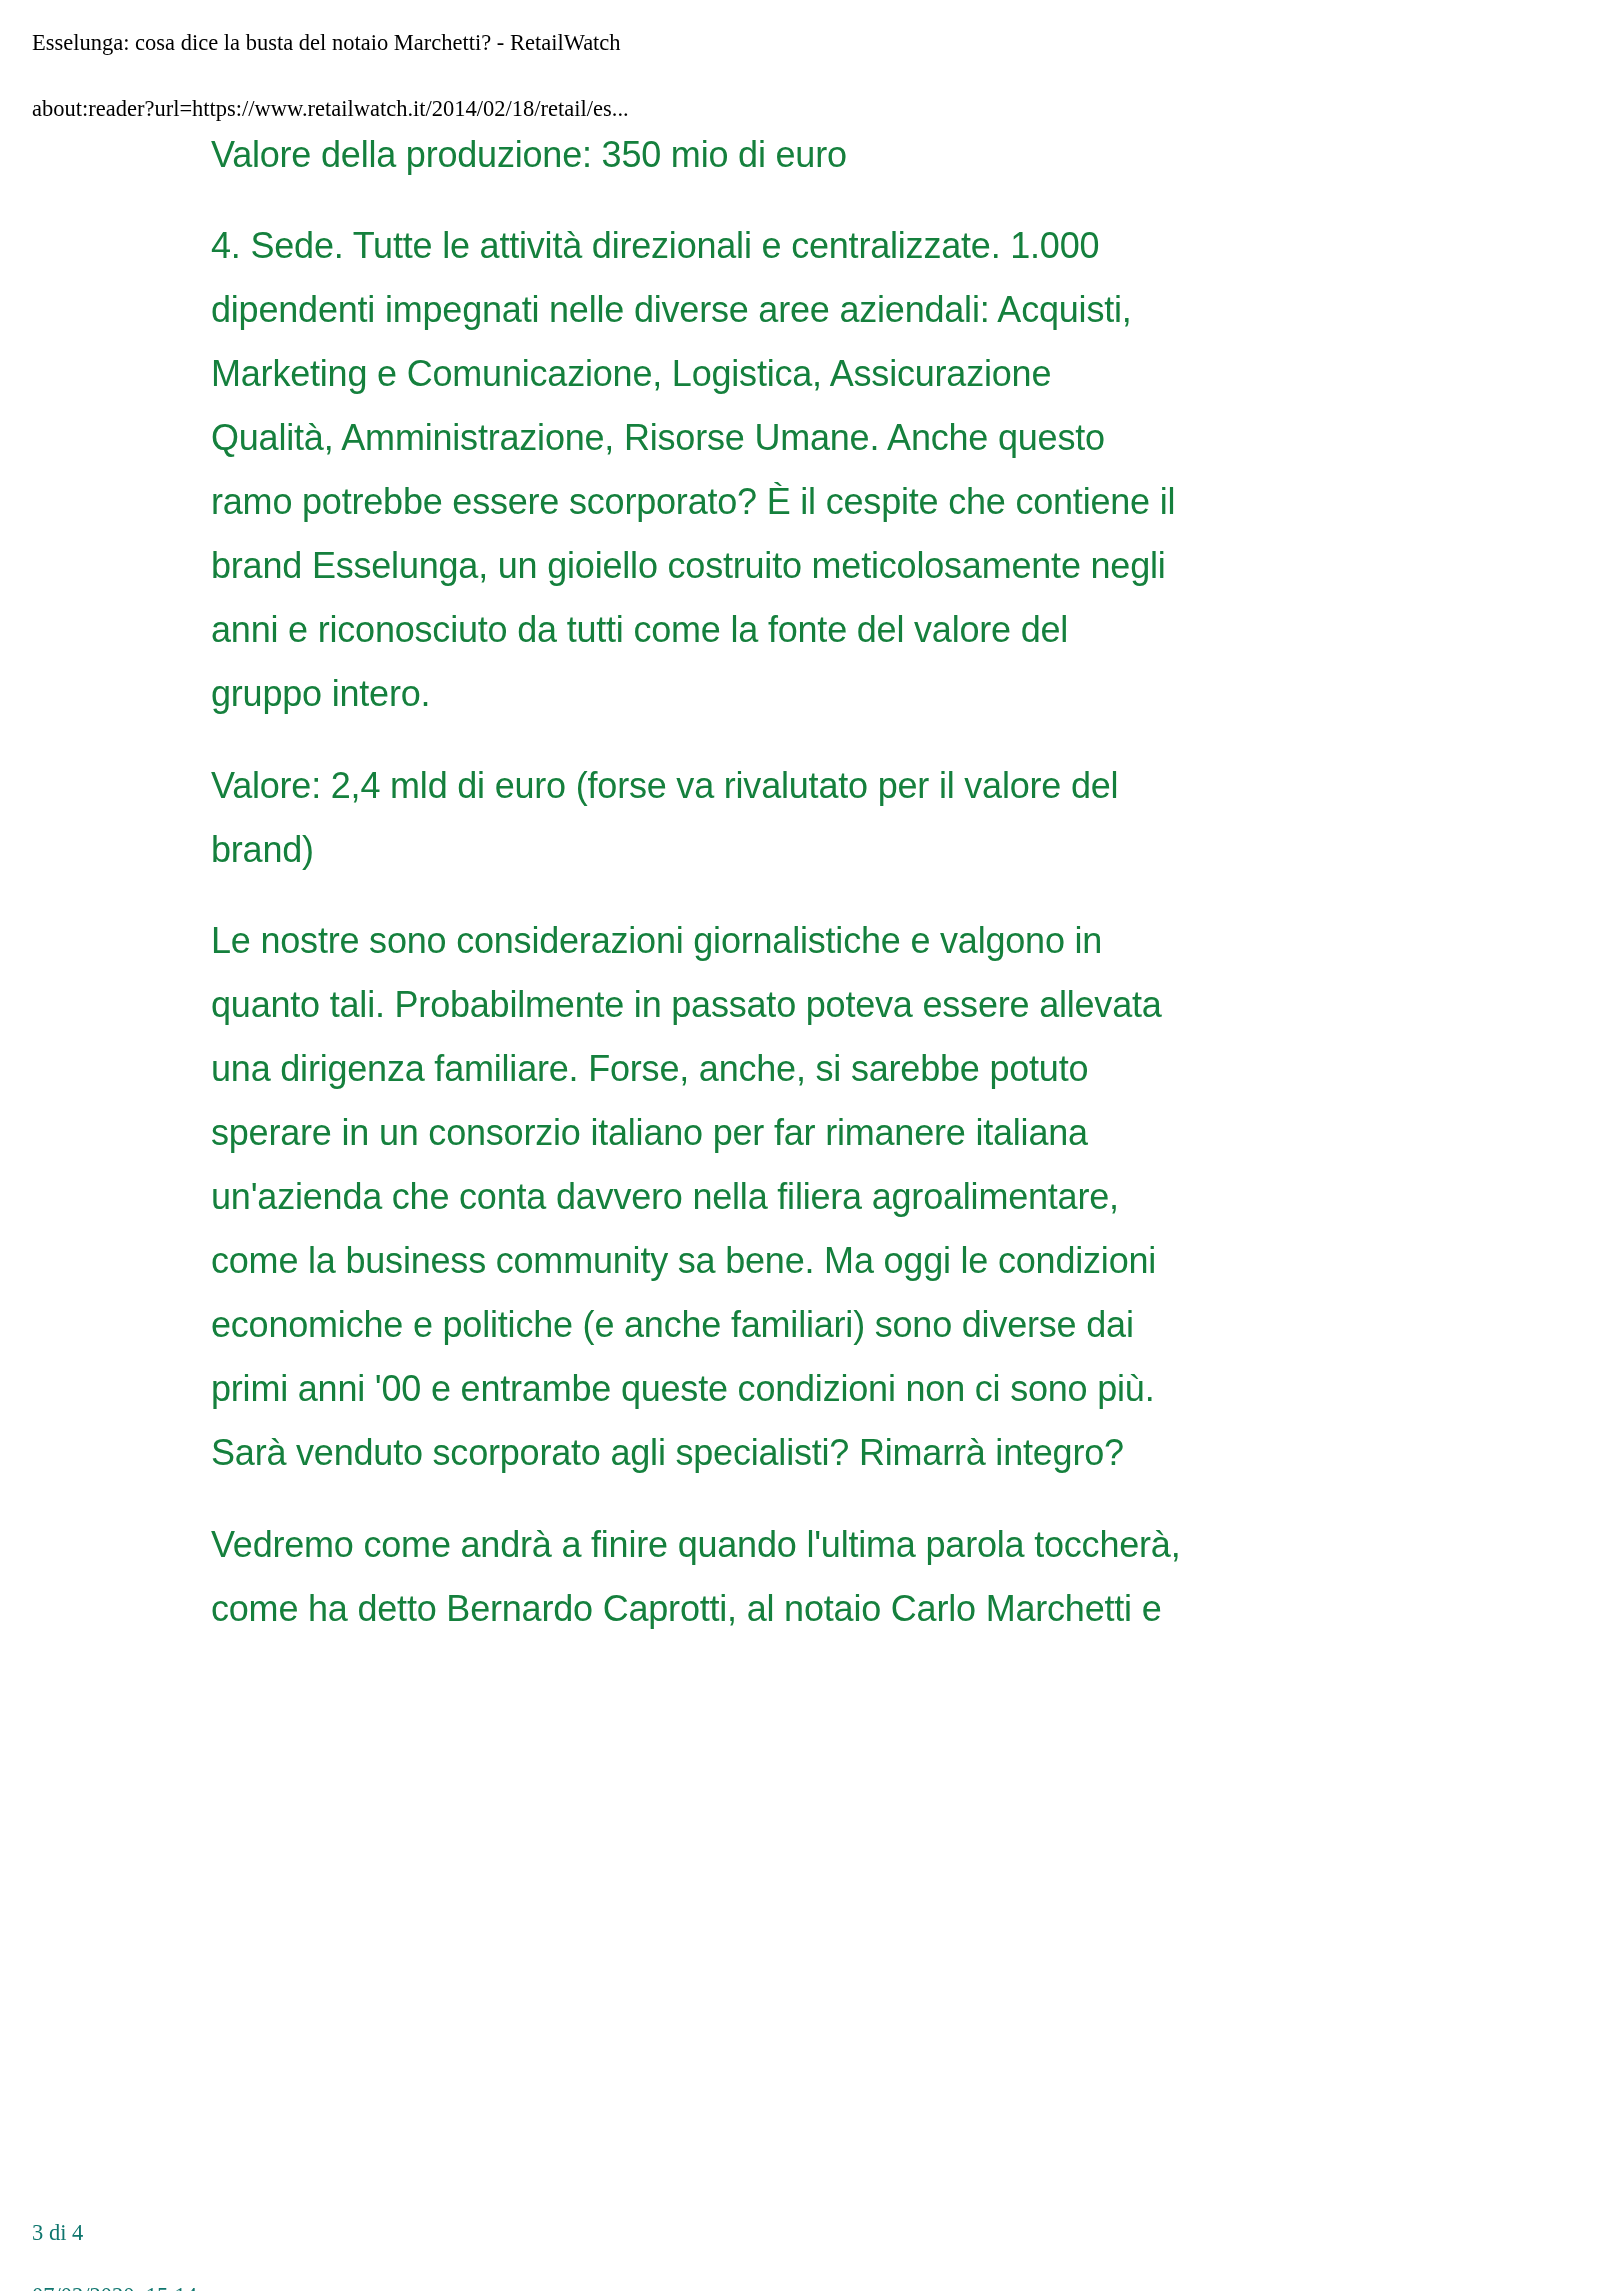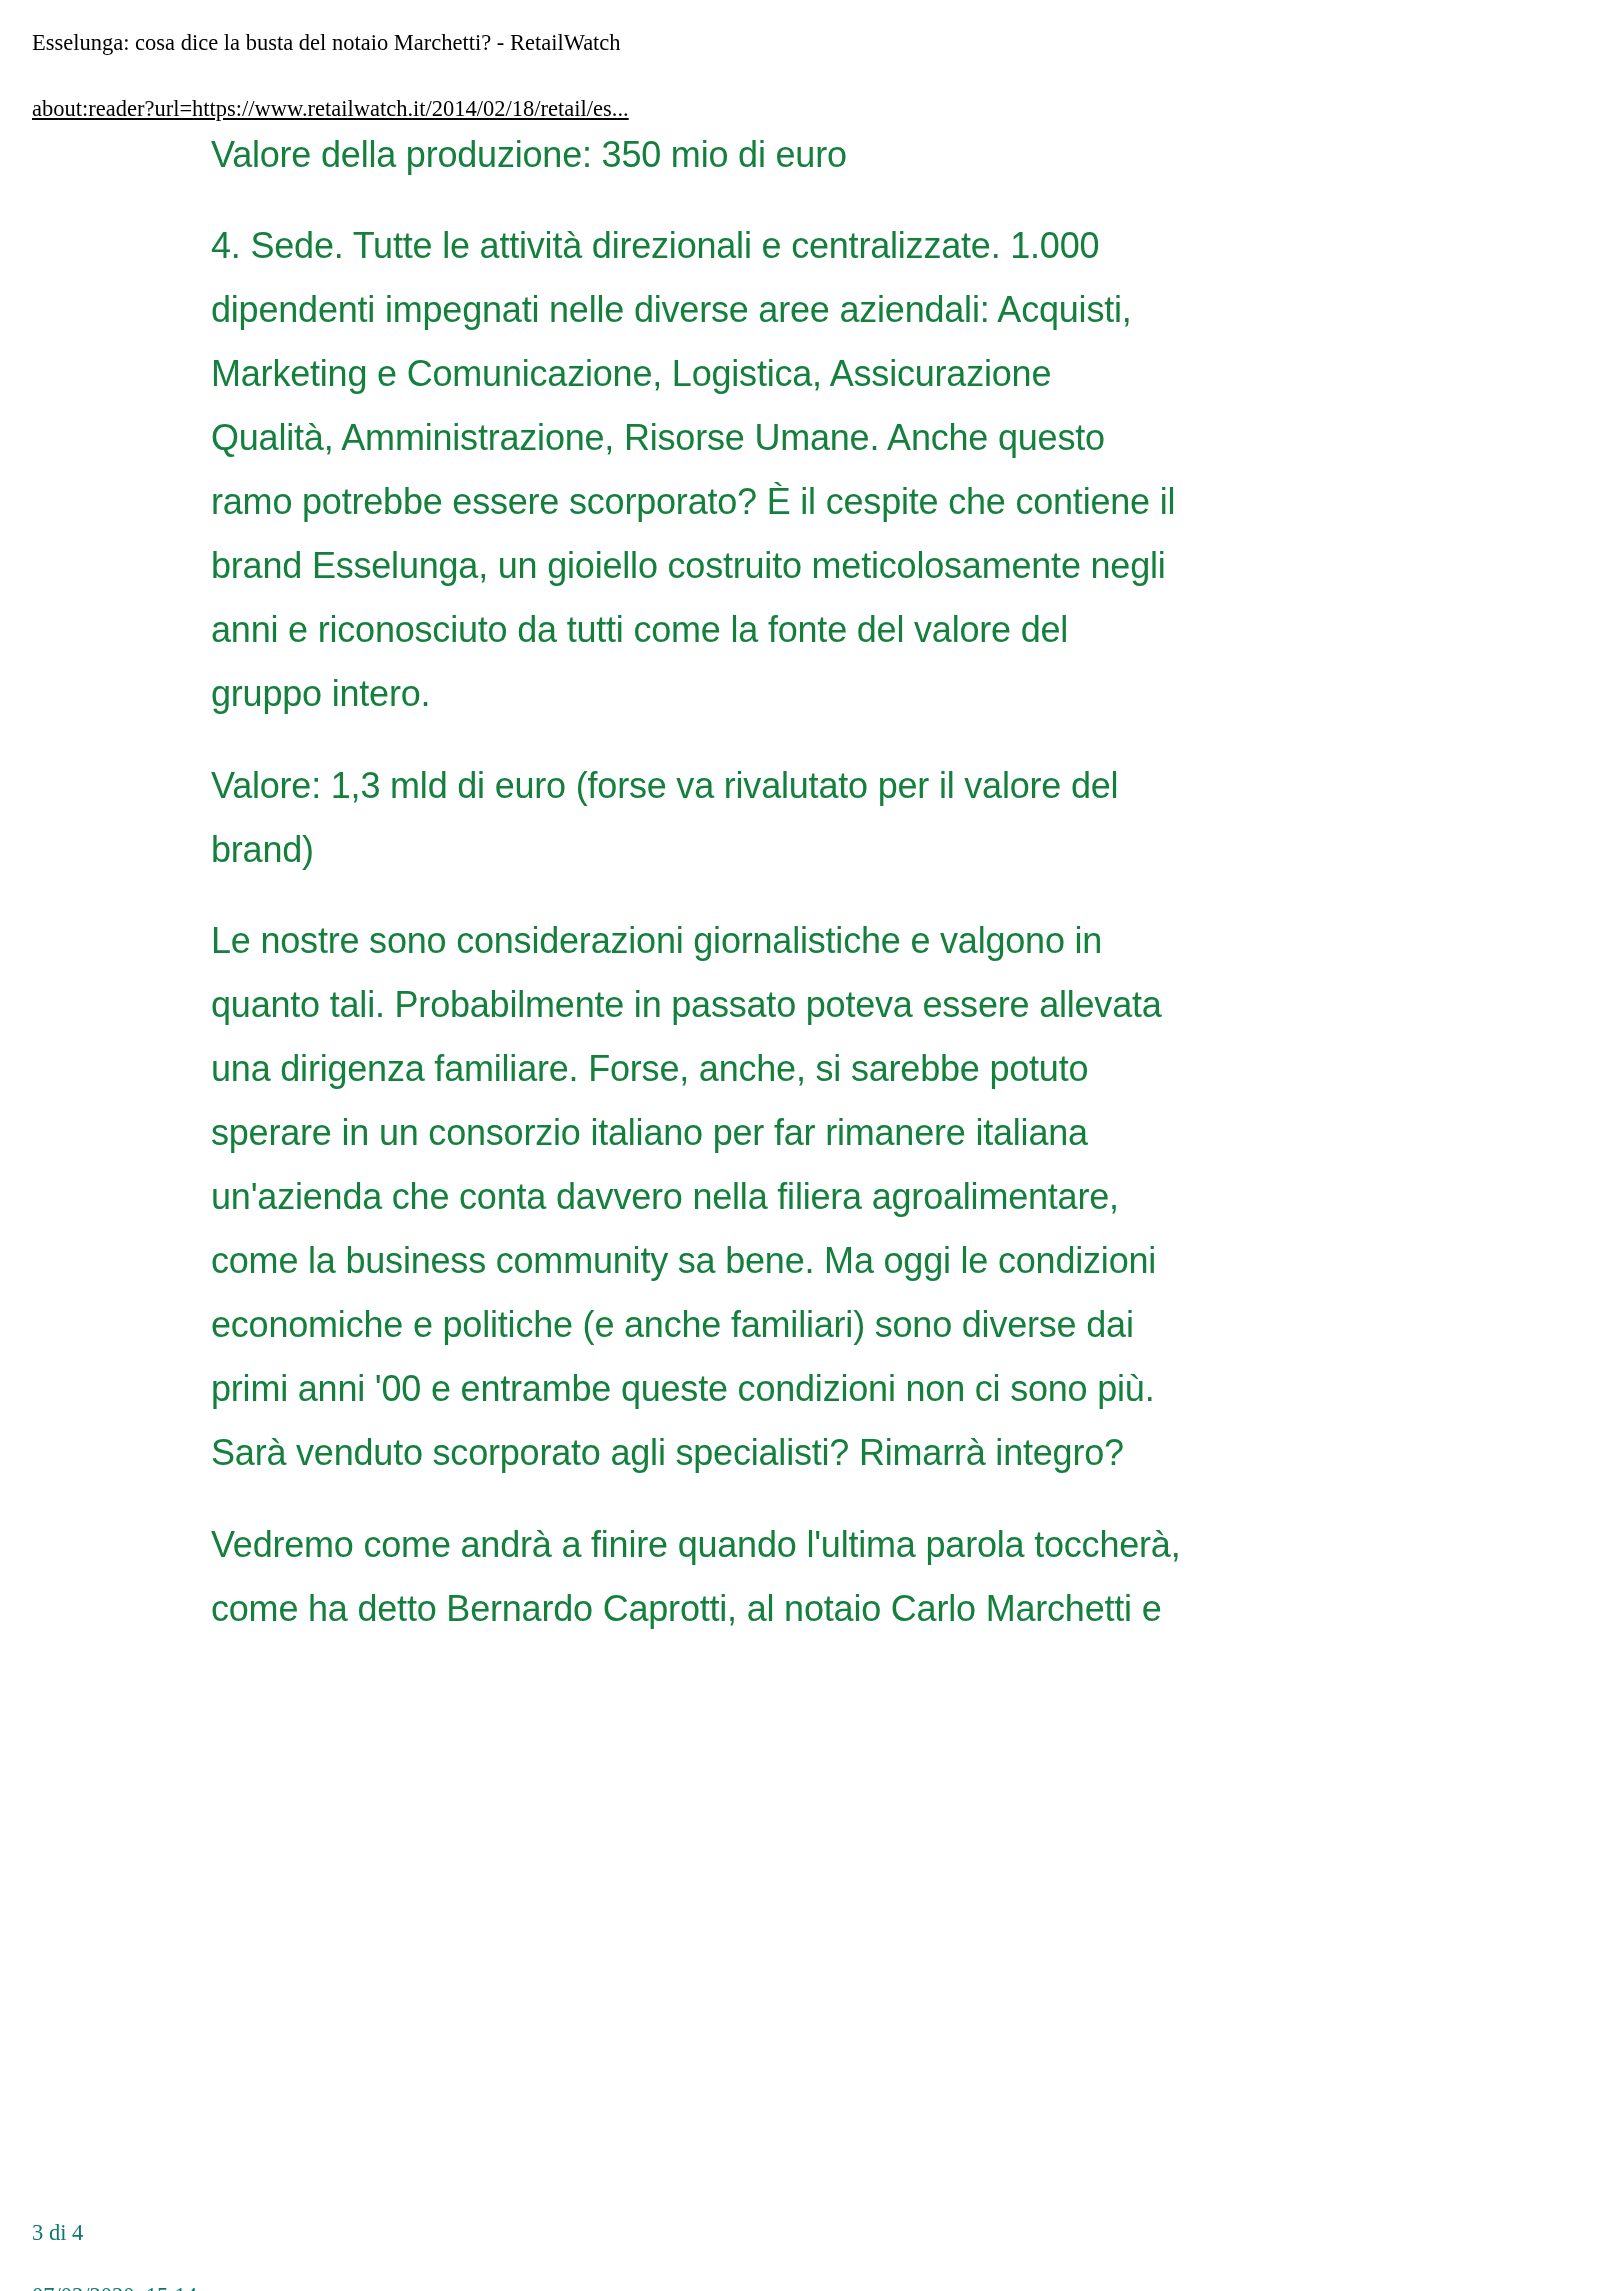--- a/index.html
+++ b/index.html
@@ -28,21 +28,20 @@
     gap: 39px;
     font-family: "Liberation Serif", serif;
     font-size: 22.5px;
     line-height: 27.4px;
     color: #000000;
     white-space: nowrap;
   }
 
   .header-url {
     text-align: right;
-    text-decoration: underline;
   }
 
   .article {
     position: absolute;
     top: 123px;
     left: 211px;
     width: 1235px;
   }
 
   .article p {
@@ -80,21 +79,21 @@
 <main class="article">
   <p>Valore della produzione: 350 mio di euro</p>
   <p>4. Sede. Tutte le attività direzionali e centralizzate. 1.000
 dipendenti impegnati nelle diverse aree aziendali: Acquisti,
 Marketing e Comunicazione, Logistica, Assicurazione
 Qualità, Amministrazione, Risorse Umane. Anche questo
 ramo potrebbe essere scorporato? È il cespite che contiene il
 brand Esselunga, un gioiello costruito meticolosamente negli
 anni e riconosciuto da tutti come la fonte del valore del
 gruppo intero.</p>
-  <p>Valore: 1,3 mld di euro (forse va rivalutato per il valore del
+  <p>Valore: 2,4 mld di euro (forse va rivalutato per il valore del
 brand)</p>
   <p>Le nostre sono considerazioni giornalistiche e valgono in
 quanto tali. Probabilmente in passato poteva essere allevata
 una dirigenza familiare. Forse, anche, si sarebbe potuto
 sperare in un consorzio italiano per far rimanere italiana
 un'azienda che conta davvero nella filiera agroalimentare,
 come la business community sa bene. Ma oggi le condizioni
 economiche e politiche (e anche familiari) sono diverse dai
 primi anni '00 e entrambe queste condizioni non ci sono più.
 Sarà venduto scorporato agli specialisti? Rimarrà integro?</p>

